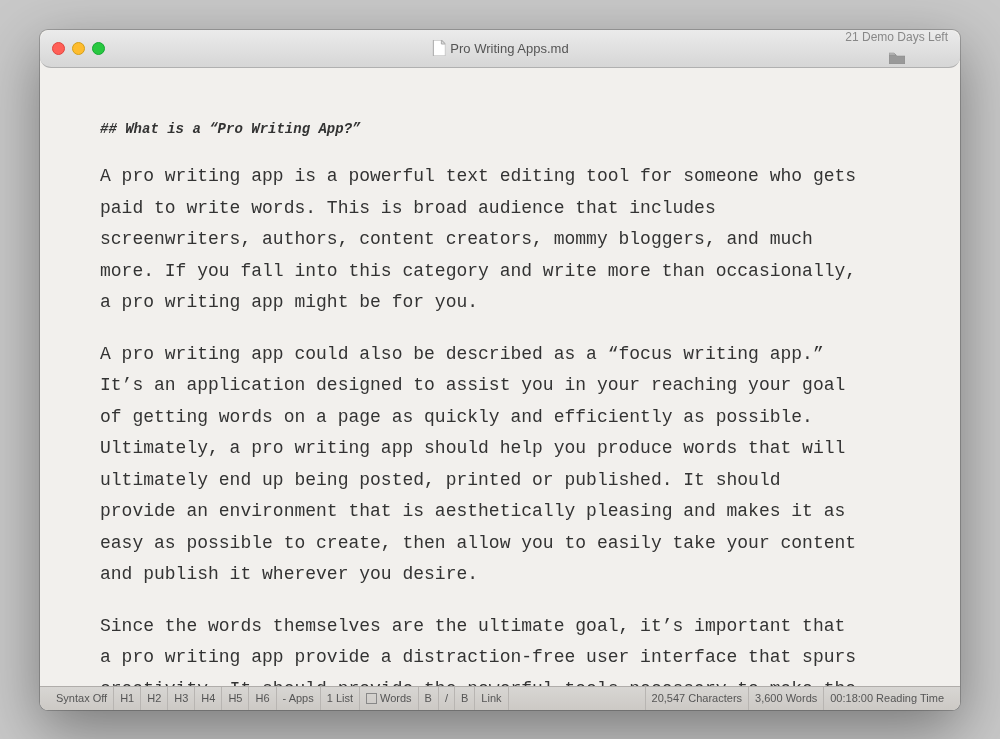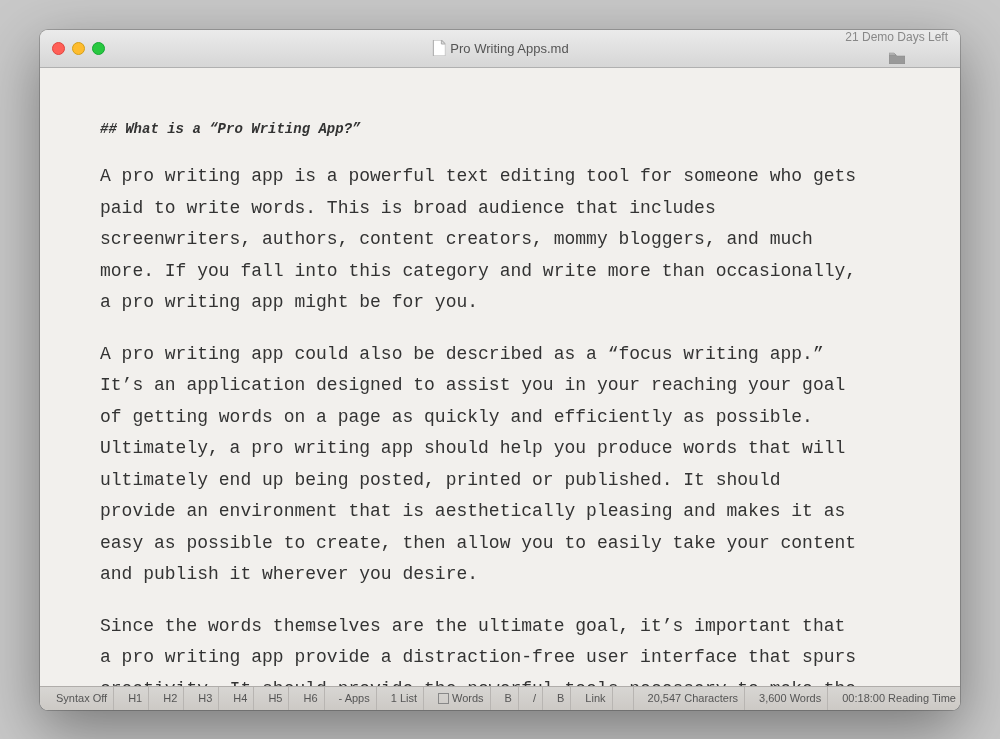--- a/index.html
+++ b/index.html
@@ -27,20 +27,21 @@
 
     .titlebar {
       height: 38px;
       background: linear-gradient(to bottom, #ebebeb, #d6d6d6);
       display: flex;
       align-items: center;
       padding: 0 12px;
       border-bottom: 1px solid #b0b0b0;
       position: relative;
       flex-shrink: 0;
+      border-radius: 11px;
     }
 
     .traffic-lights {
       display: flex;
       gap: 7px;
       z-index: 1;
     }
 
     .traffic-light {
       width: 13px;
@@ -135,21 +136,21 @@
 
     .statusbar {
       height: 24px;
       background: linear-gradient(to bottom, #d8d6d3, #ccc9c5);
       border-top: 1px solid #b0adaa;
       display: flex;
       align-items: center;
       padding: 0 10px;
       font-size: 11px;
       color: #555;
-      gap: 8px;
+      gap: 0;
       flex-shrink: 0;
     }
 
     .status-item {
       padding: 0 6px;
       border-right: 1px solid #b8b5b2;
       height: 100%;
       display: flex;
       align-items: center;
       white-space: nowrap;

